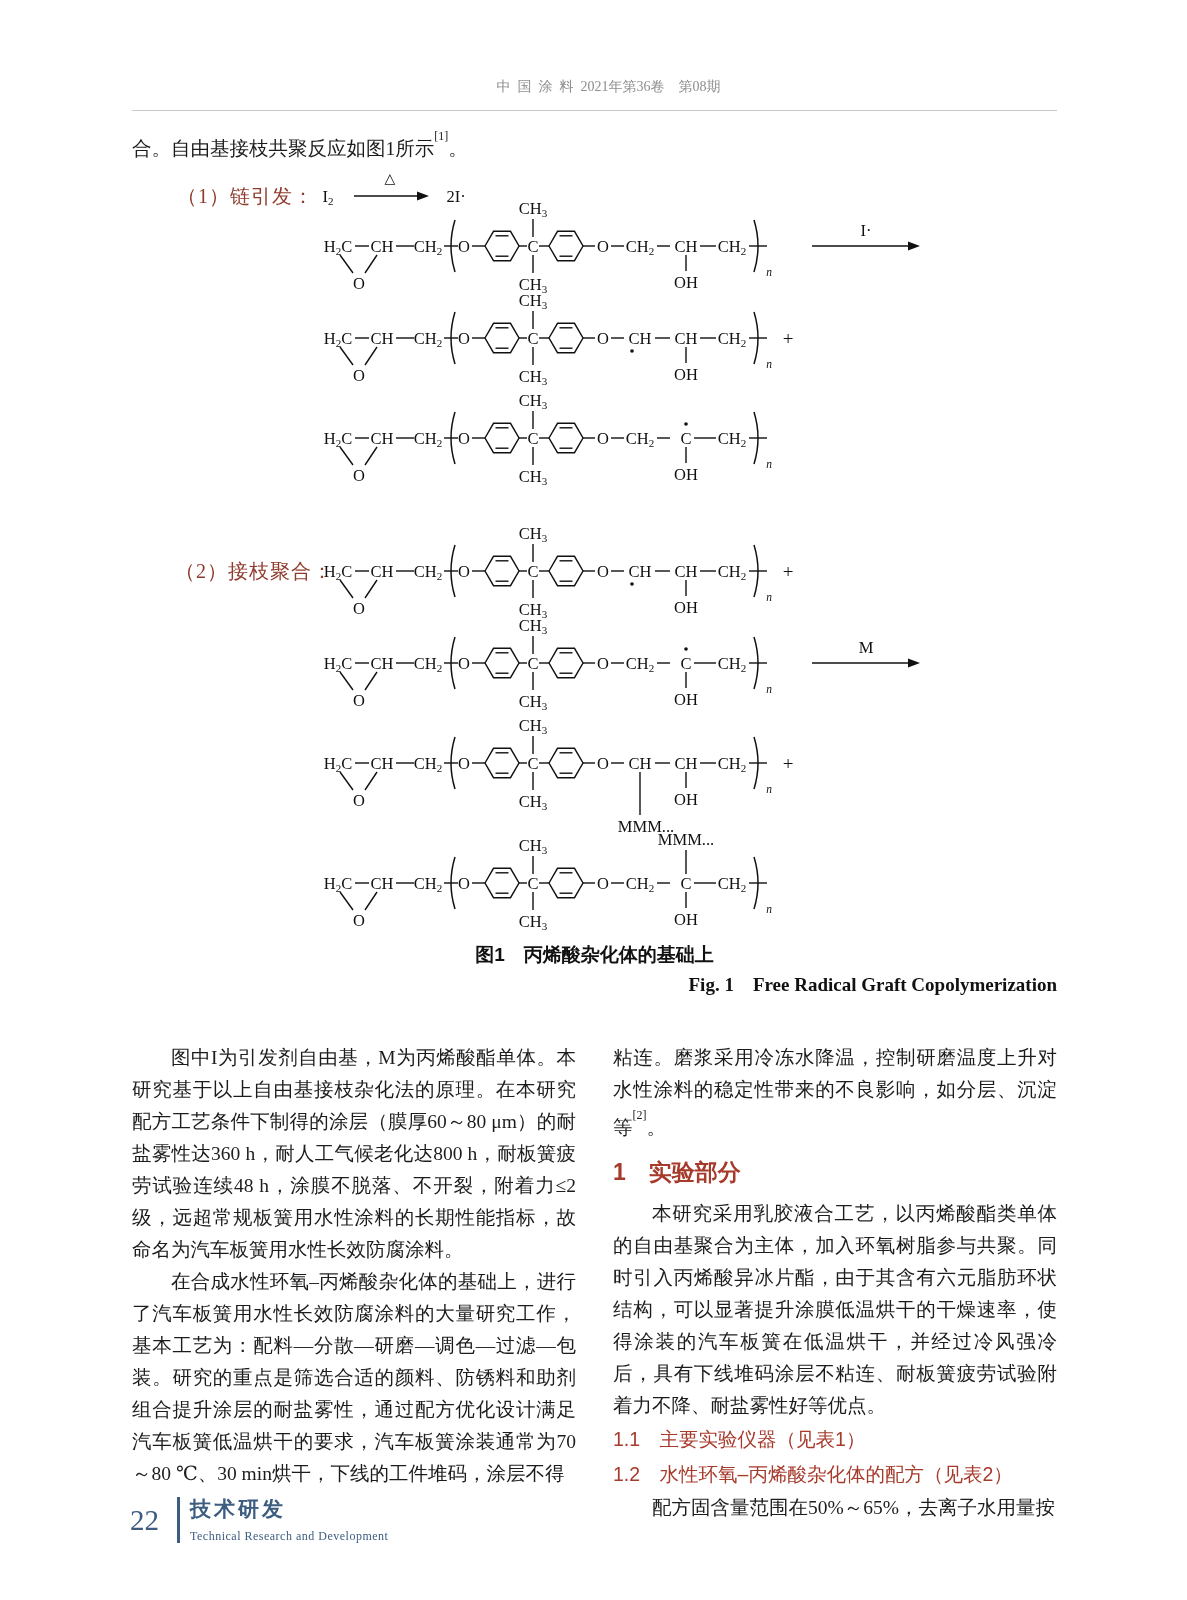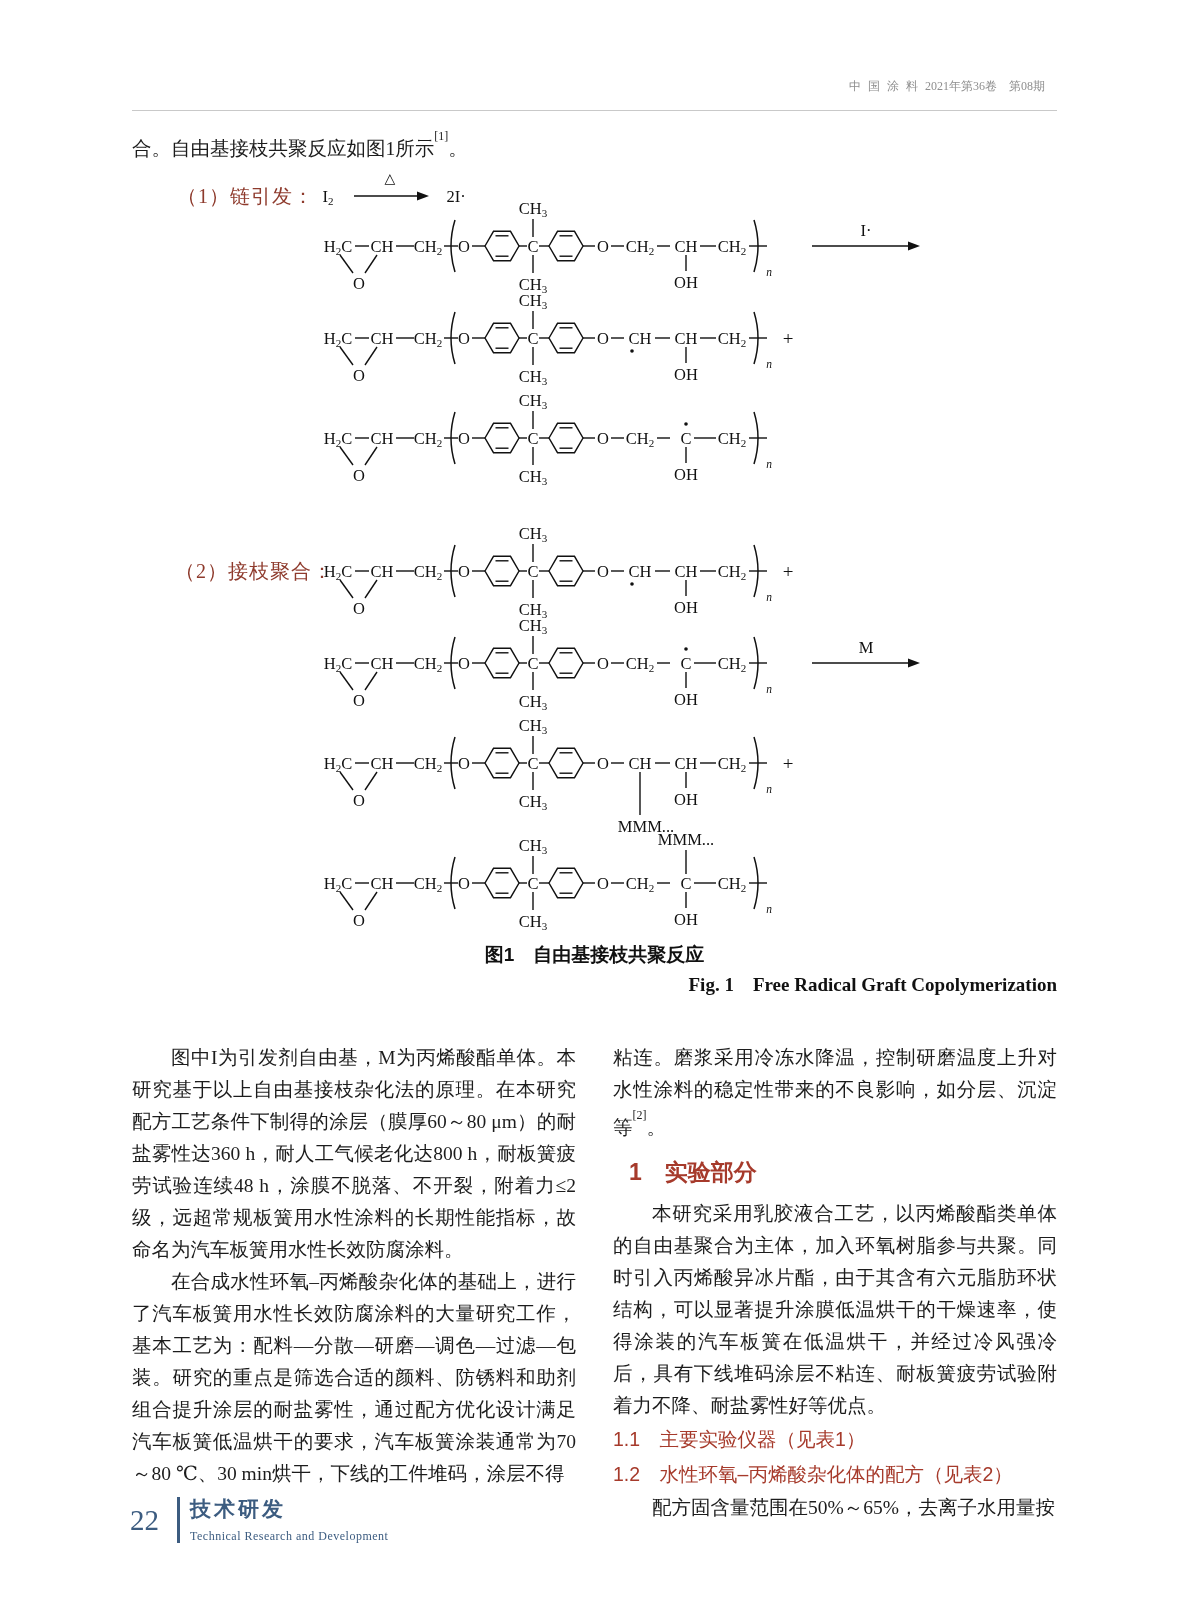--- a/index.html
+++ b/index.html
@@ -1,20 +1,20 @@
 <!DOCTYPE html>
 <html><head>
 <meta charset="utf-8">
 <style>
   *{margin:0;padding:0;box-sizing:border-box}
   html,body{background:#ffffff}
   .page{width:1187px;height:1600px;background:#fff;position:relative;margin:0 auto;
         font-family:"Liberation Serif","DejaVu Serif",serif;color:#1c1c1c;overflow:hidden}
-  .header{position:absolute;top:78px;left:120px;width:925px;display:flex;
-          justify-content:flex-end;align-items:flex-end;color:#8e8e8e;font-size:12px}
+  .header{position:absolute;top:78px;left:146px;width:925px;display:flex;
+          justify-content:center;align-items:flex-end;color:#8e8e8e;font-size:14px}
   .journal{letter-spacing:7px}
   .rule{position:absolute;top:110px;left:132px;width:925px;height:1px;background:#c9c9c9}
   .intro{position:absolute;top:128px;left:132px;font-size:19.5px;line-height:30px}
   .supref{font-size:12px;position:relative;top:-7px}
   .figure{position:absolute;top:172px;left:132px;width:925px}
   svg text{font-family:"Liberation Serif","DejaVu Serif",serif}
   .atom{font-size:16.5px;text-anchor:middle;fill:#111;dominant-baseline:central}
   .atom tspan.sub{font-size:11px}
   .rep{font-size:11.5px;font-style:italic;fill:#111;text-anchor:middle;dominant-baseline:central}
   .cond{font-size:14px}
@@ -27,21 +27,21 @@
   .arrowhead{fill:#111}
   .caption-cn{position:absolute;top:942px;left:132px;width:925px;text-align:center;
               font-family:"Liberation Sans","DejaVu Sans",sans-serif;font-weight:bold;font-size:19px;color:#111}
   .caption-en{position:absolute;top:972px;left:132px;width:925px;text-align:right;
               font-weight:bold;font-size:19px;color:#111}
   .columns{position:absolute;top:1042px;left:132px;width:925px;display:flex;gap:37px;
            font-size:19.5px;line-height:32px;text-align:justify}
   .col{flex:1;min-width:0}
   p.indent{text-indent:2em}
   .sec{font-family:"Liberation Sans","DejaVu Sans",sans-serif;color:#a63a2b;font-size:23px;
-       font-weight:bold;line-height:1.25;margin:14px 16px 12px;text-align:left}
+       font-weight:bold;line-height:1.25;margin:14px 0 12px;text-align:left}
   .subsec{font-family:"Liberation Sans","DejaVu Sans",sans-serif;color:#a63a2b;font-size:19.5px;
           font-weight:normal;line-height:35px;text-align:left}
   .footer{position:absolute;top:1496px;left:130px;display:flex;align-items:center;color:#3c5c80}
   .page-num{font-size:29px;margin-right:18px}
   .footer-bar{width:3px;height:46px;background:#3c5c80;margin-right:10px}
   .footer-cn{font-family:"Liberation Sans","DejaVu Sans",sans-serif;font-weight:bold;
              font-size:21px;letter-spacing:3px;line-height:1.2}
   .footer-en{font-size:12px;margin-top:8px;letter-spacing:0.5px}
 </style>
 </head>
@@ -389,21 +389,21 @@
           <text x="554" y="747" class="atom"><tspan>O</tspan><tspan>H</tspan></text>
           <line x1="562" y1="711" x2="584" y2="711" class="bond"></line>
           <text x="600" y="711" class="atom"><tspan>C</tspan><tspan>H</tspan><tspan dy="4.5" class="sub">2</tspan></text>
           <line x1="617" y1="711" x2="635" y2="711" class="bond"></line>
           <path d="M 622 685 Q 630 711 622 737" class="bracketpath"></path>
           <text x="637" y="737" class="rep"><tspan>n</tspan></text>
         </g>
       </svg>
   </div>
 
-  <div class="caption-cn">图1　自由基接枝共聚反应</div>
+  <div class="caption-cn">图1　丙烯酸杂化体的基础上</div>
   <div class="caption-en">Fig. 1　Free Radical Graft Copolymerization</div>
 
   <div class="columns">
     <div class="col">
       <p class="indent">图中I为引发剂自由基，M为丙烯酸酯单体。本研究基于以上自由基接枝杂化法的原理。在本研究配方工艺条件下制得的涂层（膜厚60～80 μm）的耐盐雾性达360 h，耐人工气候老化达800 h，耐板簧疲劳试验连续48 h，涂膜不脱落、不开裂，附着力≤2级，远超常规板簧用水性涂料的长期性能指标，故命名为汽车板簧用水性长效防腐涂料。</p>
       <p class="indent">在合成水性环氧–丙烯酸杂化体的基础上，进行了汽车板簧用水性长效防腐涂料的大量研究工作，基本工艺为：配料—分散—研磨—调色—过滤—包装。研究的重点是筛选合适的颜料、防锈料和助剂组合提升涂层的耐盐雾性，通过配方优化设计满足汽车板簧低温烘干的要求，汽车板簧涂装通常为70～80 ℃、30 min烘干，下线的工件堆码，涂层不得</p>
     </div>
     <div class="col">
       <p><span>粘连。磨浆采用冷冻水降温，控制研磨温度上升对水性涂料的稳定性带来的不良影响，如分层、沉淀等</span><sup class="supref">[2]</sup><span>。</span></p>
       <h2 class="sec">1　实验部分</h2>

